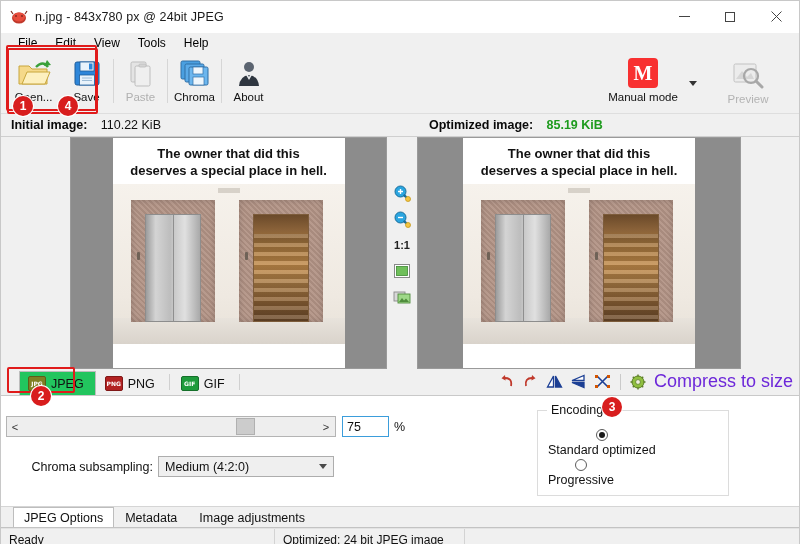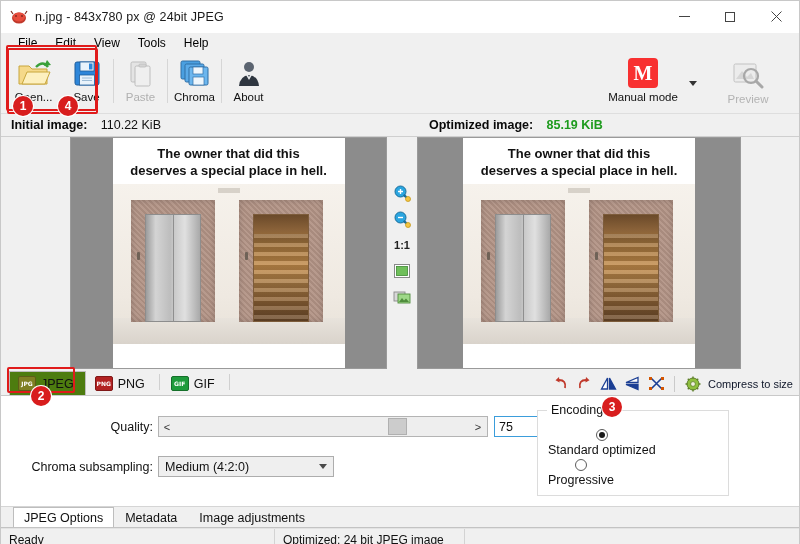--- a/index.html
+++ b/index.html
@@ -178,37 +178,37 @@
   .fmt-strip{
     position:relative;height:26px;background:#f0f0f0;
     border-bottom:1px solid #c9c9c9;display:flex;align-items:flex-end;
     padding-left:8px;
   }
   .fmt-tab{
     height:24px;display:flex;align-items:center;gap:5px;
     padding:0 11px 0 8px;font-size:12.5px;color:#111;
     border:1px solid transparent;border-bottom:none;box-sizing:border-box;
   }
-  .fmt-tab.active{background:#4d7c0f;border-color:#bdbdbd;}
+  .fmt-tab.active{background:#22c55e;border-color:#bdbdbd;margin-left:10px;}
   .fmt-ic{
     width:16px;height:13px;border-radius:2px;position:relative;
     display:flex;align-items:center;justify-content:center;
     font-size:6px;font-weight:bold;color:#fff;line-height:1;
     font-family:"DejaVu Sans",sans-serif;
   }
   .fmt-ic.jpeg{background:#7f7f23;border:1px solid #5d5d18;}
   .fmt-ic.png{background:#b22222;border:1px solid #801818;}
   .fmt-ic.gif{background:#1f9b3c;border:1px solid #15702a;}
 
   .right-tools{
     position:absolute;right:6px;bottom:3px;display:flex;align-items:center;gap:7px;
   }
   .rt{width:17px;height:17px;display:flex;align-items:center;justify-content:center;}
   .rt-sep{width:1px;height:16px;background:#cacaca;margin:0 2px;}
-  .cts{font-size:11px;color:#0f172a;white-space:nowrap;}
+  .cts{font-size:18px;color:#6d28d9;white-space:nowrap;}
 
   
   .opts{
     position:relative;height:110px;background:#fff;border-bottom:1px solid #d5d5d5;
   }
   .row{position:absolute;display:flex;align-items:center;}
   .row-lbl{font-size:12.5px;color:#111;text-align:right;}
 
   .slider{
     position:relative;height:21px;background:#eeeeee;
@@ -551,21 +551,20 @@
           <path d="M8 0.5 v2 M8 13.5 v2 M0.5 8 h2 M13.5 8 h2 M2.8 2.8 l1.4 1.4 M11.8 11.8 l1.4 1.4 M13.2 2.8 l-1.4 1.4 M4.2 11.8 l-1.4 1.4" stroke="#5d7f28" stroke-width="1.4"></path>
         </svg>
       </div>
       <div class="cts">Compress to size</div>
     </div>
   </div>
 
   <div class="opts">
 
     <div class="row" style="left:0;top:20px;width:800px;">
-      <div class="row-lbl" style="width:152px;">Quality:</div>
       <div class="slider" style="width:330px;margin-left:5px;">
         <div class="sl-arrow">&lt;</div>
         <div class="sl-thumb" style="left:229px;"></div>
         <div class="sl-arrow" style="position:absolute;right:1px;">&gt;</div>
       </div>
       <div class="numbox" style="margin-left:6px;">75</div>
       <div class="pct">%</div>
     </div>
 
     <div class="row" style="left:0;top:60px;width:520px;">

